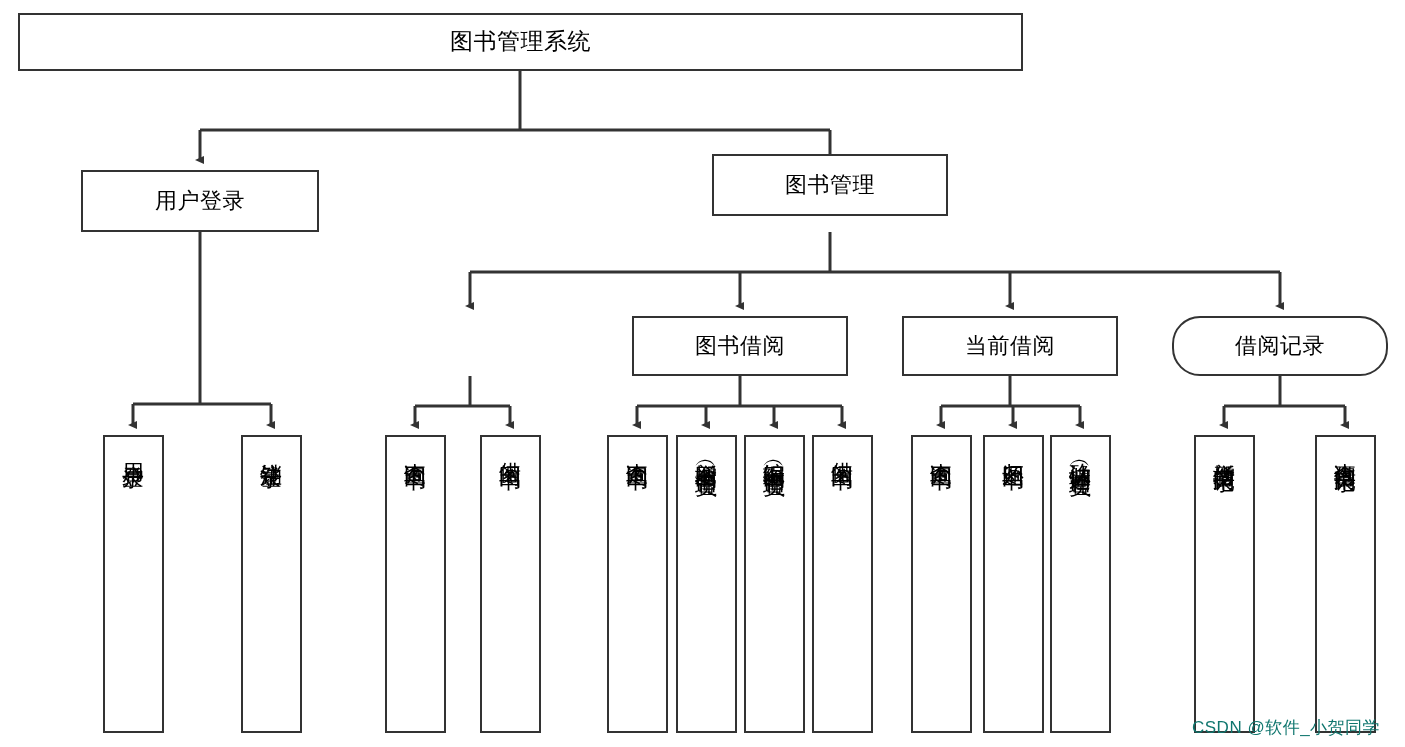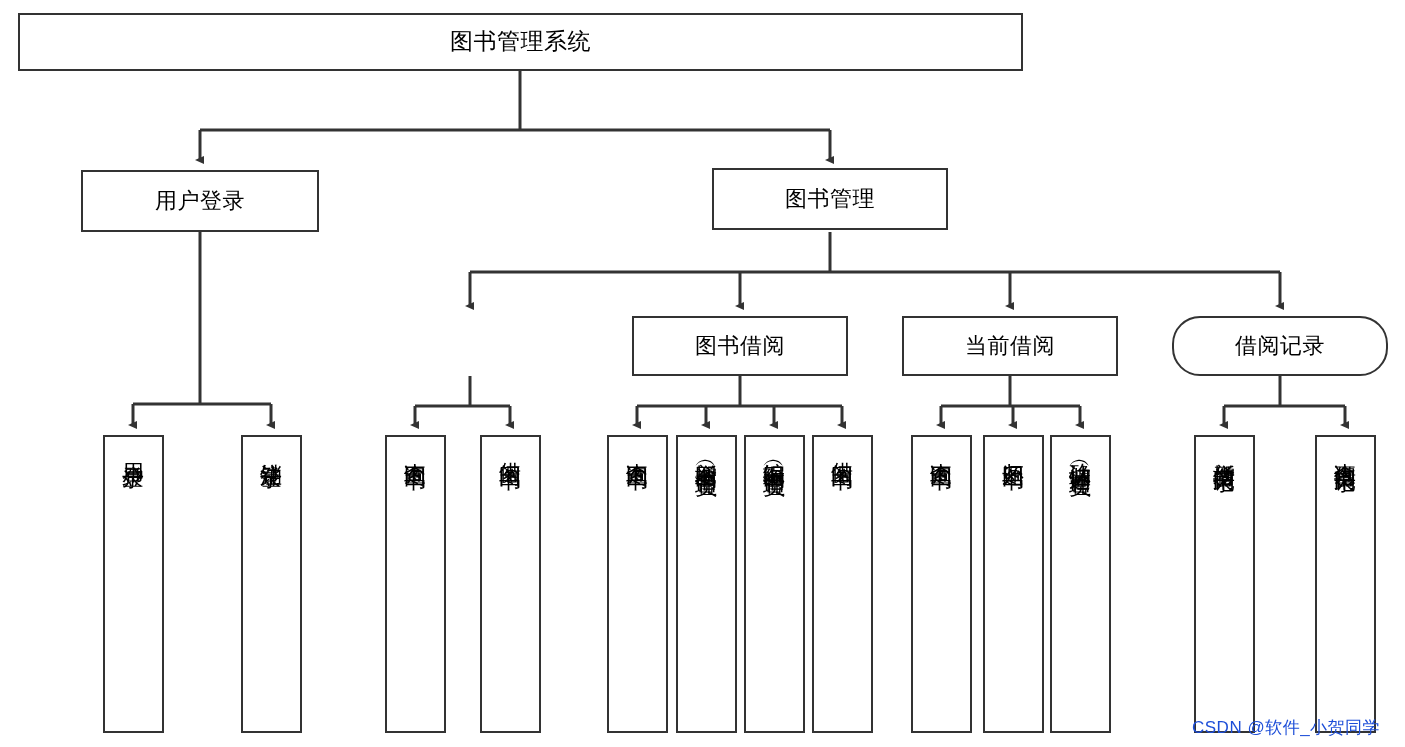--- a/index.html
+++ b/index.html
@@ -55,21 +55,21 @@
     text-orientation: upright;
     font-size: 22px;
     line-height: 1.05;
     letter-spacing: 2px;
     white-space: nowrap;
   }
   .node.root .label { font-size: 23px; }
   .watermark {
     position: absolute;
     font-size: 17px;
-    color: #1d4ed8;
+    color: #0f766e;
     white-space: nowrap;
     letter-spacing: 0.5px;
   }
 </style>
 </head>
 <body>
 
 <div id="canvas">
 
   <svg class="connectors" viewBox="0 0 1405 747" xmlns="http://www.w3.org/2000/svg">
@@ -122,21 +122,21 @@
     </g>
   </svg>
 
   <div class="node horizontal root" style="left:18px; top:13px; width:1005px; height:58px;">
     <span class="label">图书管理系统</span>
   </div>
 
   <div class="node horizontal" style="left:81px; top:170px; width:238px; height:62px;">
     <span class="label">用户登录</span>
   </div>
-  <div class="node horizontal" style="left:712px; top:168px; width:236px; height:62px;">
+  <div class="node horizontal" style="left:712px; top:154px; width:236px; height:62px;">
     <span class="label">图书管理</span>
   </div>
 
   <div class="node horizontal" style="left:902px; top:316px; width:216px; height:60px;">
     <span class="label">当前借阅</span>
   </div>
   <div class="node horizontal" style="left:632px; top:316px; width:216px; height:60px;">
     <span class="label">图书借阅</span>
   </div>
   <div class="node horizontal" style="left:1172px; top:316px; width:216px; height:60px;border-radius:28px;">

